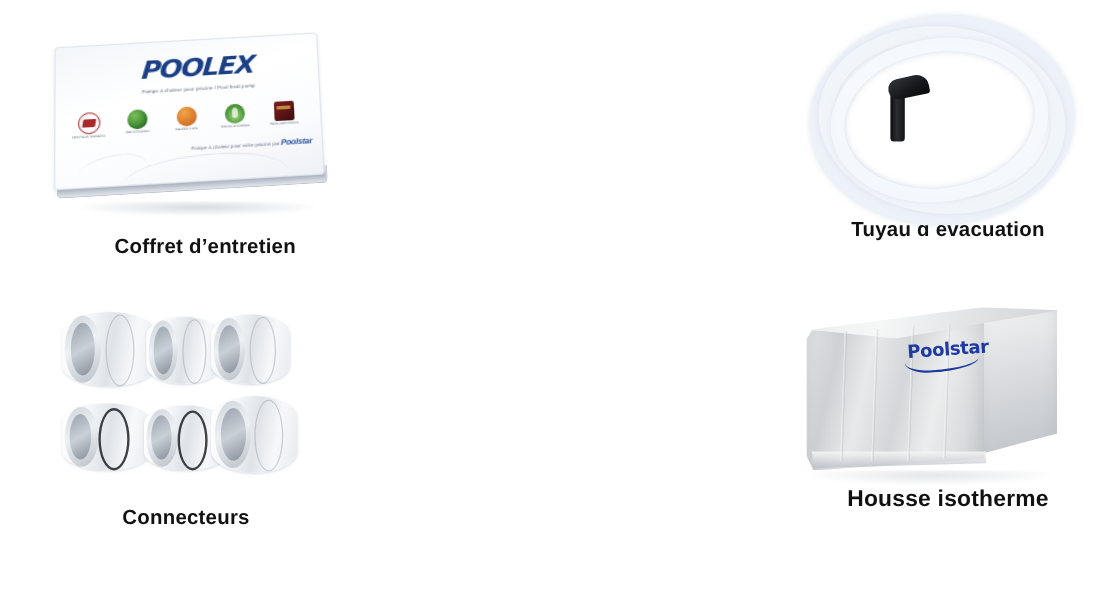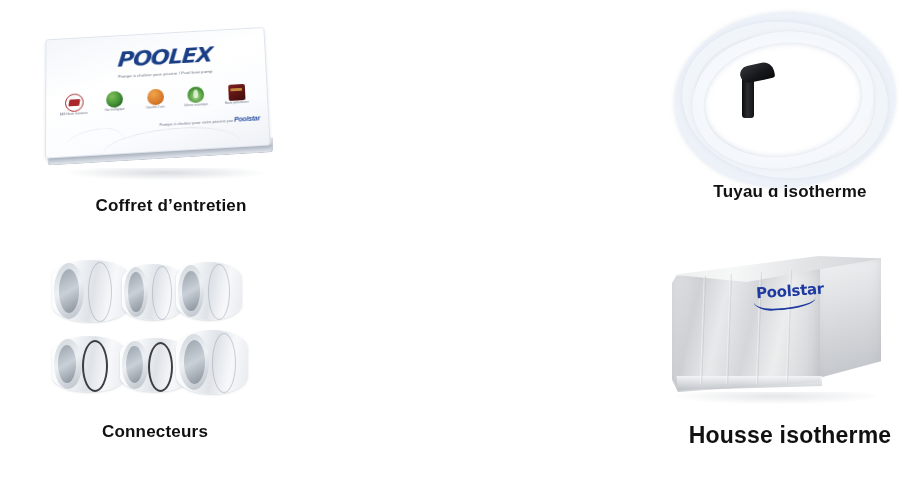--- a/index.html
+++ b/index.html
@@ -290,21 +290,21 @@
 
 
   <div class="cell c3" id="cell-hose">
     <div>
       <div class="coil o1"></div>
       <div class="coil o2"></div>
       <div class="coil o3"></div>
       <div class="hose-end"></div>
       <div class="hose-elbow"></div>
     </div>
-    <div class="caption" style="top:182px;font-size:17px;">Tuyau ɑ isotherme</div>
+    <div class="caption" style="top:182px;font-size:17px;">Tuyau ɑ evacuation</div>
   </div>
 
   <div class="cell c1" id="cell-conn">
     <div>
 
       <div class="ring" style="left:52px;top:14px;width:78px;height:62px;">
         <div class="barrel"></div>
         <div class="mouth" style="left:2px;top:3px;width:30px;height:56px;"></div>
         <div class="bore" style="left:7px;top:9px;width:20px;height:44px;"></div>
         <div class="rib" style="left:36px;top:2px;width:22px;height:58px;"></div>
@@ -357,16 +357,16 @@
       <div class="cv-front"></div>
       <div class="cv-top"></div>
       <div class="cv-hem"></div>
       <div class="cv-crease" style="left:42px;top:30px;height:108px;transform:rotate(2deg);"></div>
       <div class="cv-crease" style="left:68px;top:28px;height:110px;transform:rotate(2deg);"></div>
       <div class="cv-crease" style="left:98px;top:26px;height:112px;transform:rotate(2deg);"></div>
       <div class="cv-crease" style="left:128px;top:24px;height:112px;transform:rotate(2deg);"></div>
       <div class="cv-logo">Poolstar</div>
       <div class="cv-logo-swoosh"></div>
     </div>
-    <div class="caption" style="top:176px;font-size:23px;">Housse isotherme</div>
+    <div class="caption" style="top:160px;font-size:19px;">Housse isotherme</div>
   </div>
 
 </div>
 
 </body></html>

